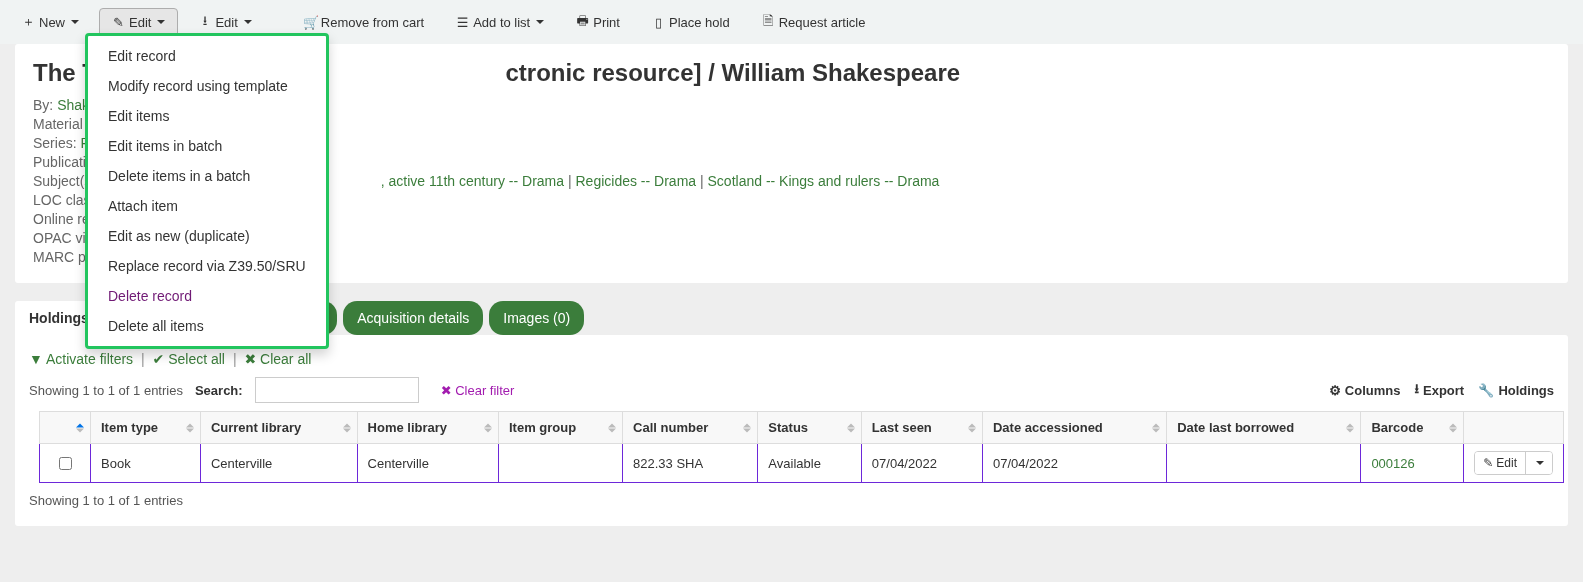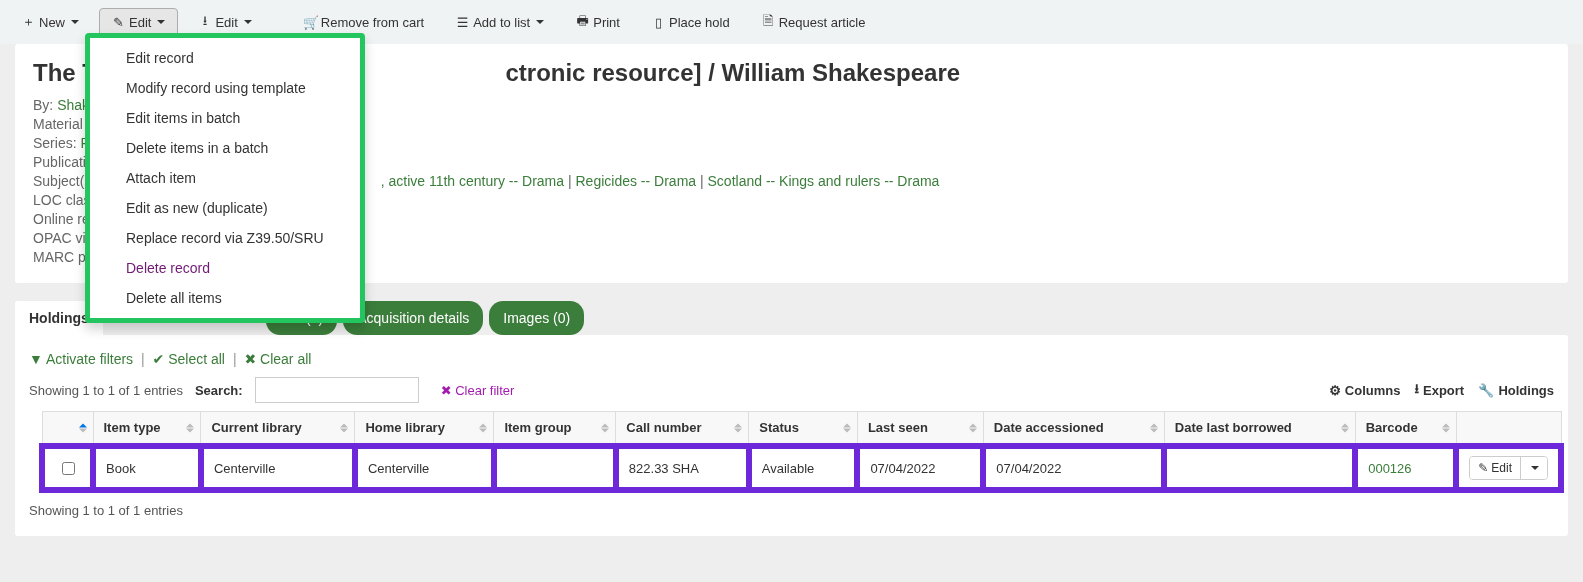--- a/index.html
+++ b/index.html
@@ -47,25 +47,25 @@
   .icon {
     display: inline-block;
     width: 13px;
     text-align: center;
   }
   .dropdown-menu {
     position: absolute;
     top: 33px;
     left: 85px;
     background: #fff;
-    border: 5px solid #22c55e;
+    border: 3px solid #22c55e;
     border-radius: 4px;
     box-shadow: 0 6px 12px rgba(0,0,0,0.175);
     min-width: 220px;
-    padding: 5px 16px;
+    padding: 5px 0;
     z-index: 1000;
     font-size: 14px;
   }
   .dropdown-menu .item {
     padding: 7px 20px;
     color: #333;
     cursor: pointer;
   }
   .dropdown-menu .item.hover {
     background: #e8e8e8;
@@ -175,21 +175,21 @@
   table.data th {
     background: #f8f8f8;
     border: 1px solid #ddd;
     padding: 8px 10px;
     text-align: left;
     font-weight: bold;
     color: #333;
     position: relative;
   }
   table.data td {
-    border: 6px solid #6d28d9;
+    border: 1px solid #6d28d9;
     padding: 7px 10px;
     color: #333;
     background: #fff;
   }
   .sort-icons {
     position: absolute;
     right: 6px;
     top: 50%;
     transform: translateY(-50%);
     display: flex;
@@ -271,20 +271,21 @@
   </button>
   <button class="btn">
     <span class="icon">🗎</span>
     <span>Request article</span>
   </button>
 </div>
 
 <div class="dropdown-menu">
   <div class="item">Edit record</div>
   <div class="item">Modify record using template</div>
+  <div class="item">Edit items</div>
   <div class="item">Edit items in batch</div>
   <div class="item">Delete items in a batch</div>
   <div class="item">Attach item</div>
   <div class="item">Edit as new (duplicate)</div>
   <div class="item">Replace record via Z39.50/SRU</div>
   <div class="item disabled">Delete record</div>
   <div class="item">Delete all items</div>
 </div>
 
 <div class="main">

